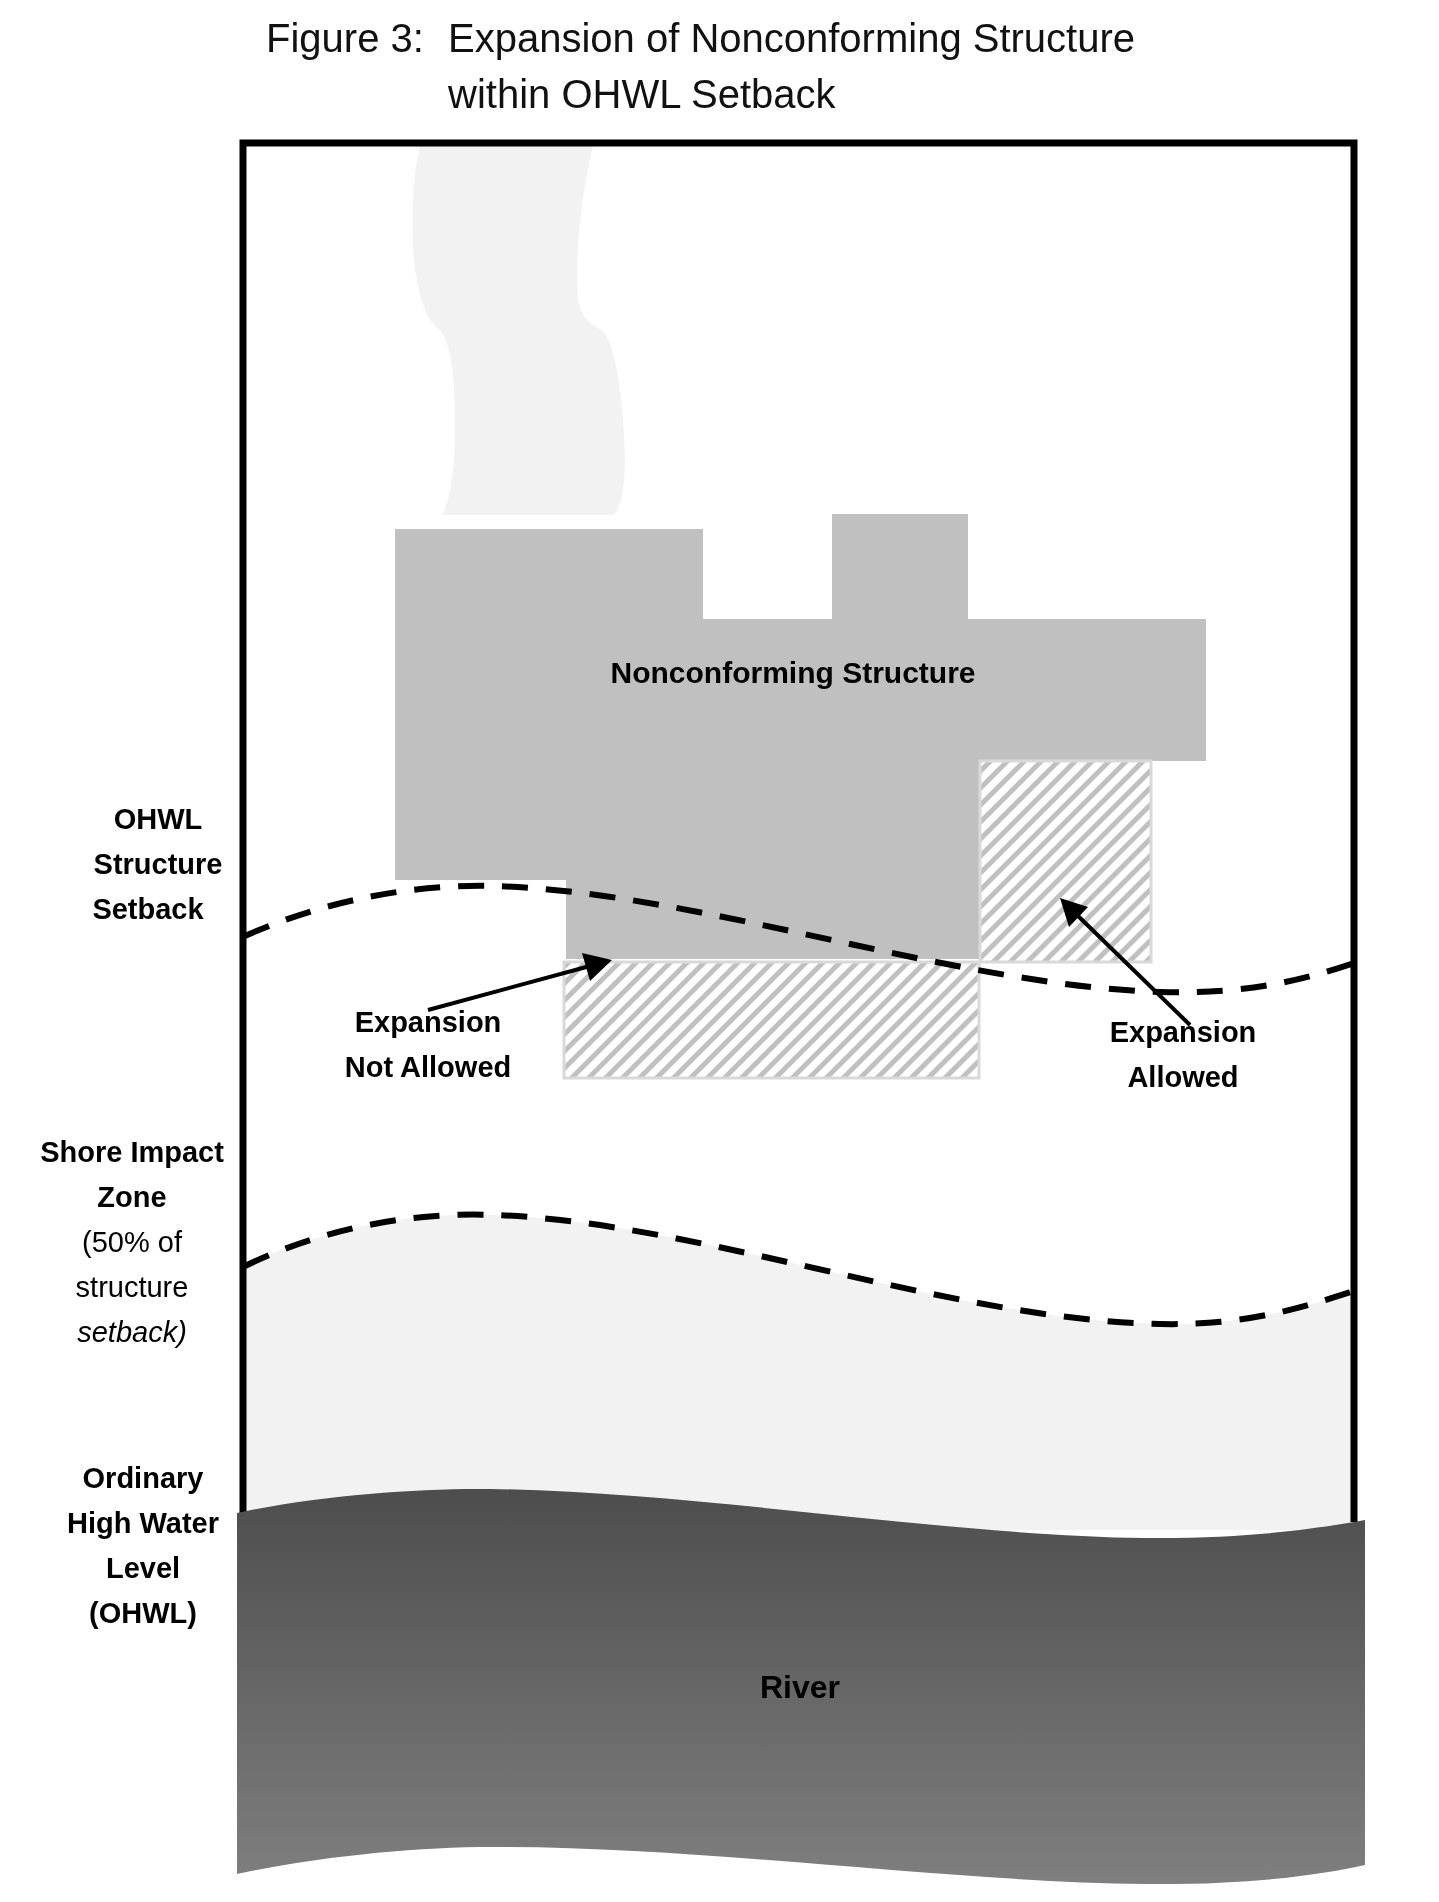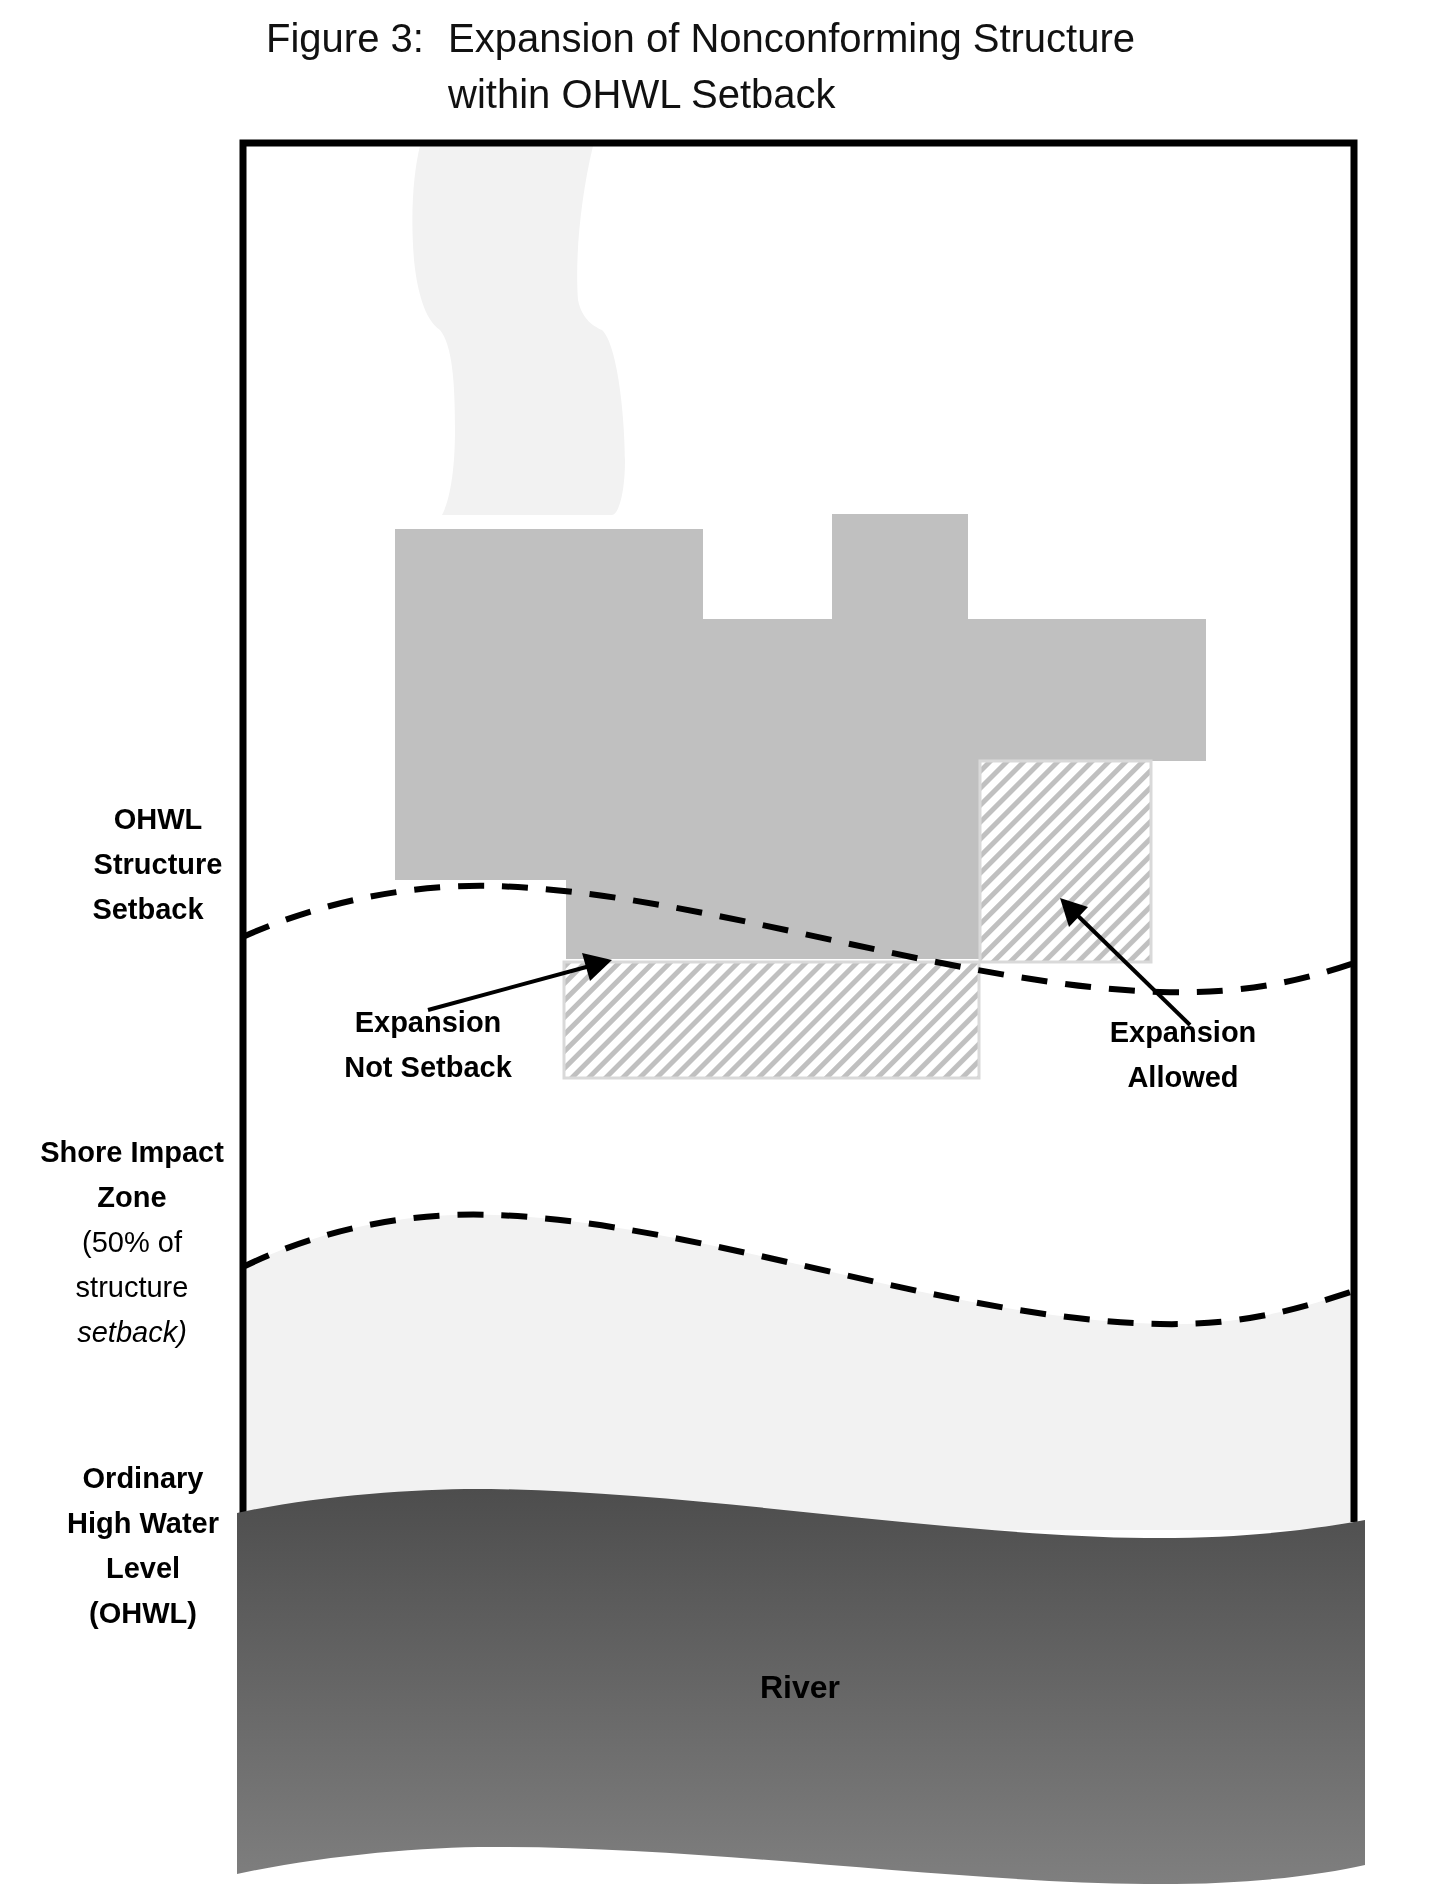--- a/index.html
+++ b/index.html
@@ -99,22 +99,23 @@
   <div class="lbl bold" style="left:132px; top:1183px;">Zone</div>
   <div class="lbl" style="left:132px; top:1228px;">(50% of</div>
   <div class="lbl" style="left:132px; top:1273px;">structure</div>
   <div class="lbl" style="left:132px; top:1318px;font-style:italic;">setback)</div>
 
   <div class="lbl bold" style="left:143px; top:1464px;">Ordinary</div>
   <div class="lbl bold" style="left:143px; top:1509px;">High Water</div>
   <div class="lbl bold" style="left:143px; top:1554px;">Level</div>
   <div class="lbl bold" style="left:143px; top:1599px;">(OHWL)</div>
 
+  <div class="lbl bold" style="left:793px; top:658px; font-size:30px;">Nonconforming Structure</div>
 
   <div class="lbl bold" style="left:428px; top:1008px;">Expansion</div>
-  <div class="lbl bold" style="left:428px; top:1053px;">Not Setback</div>
+  <div class="lbl bold" style="left:428px; top:1053px;">Not Allowed</div>
 
   <div class="lbl bold" style="left:1183px; top:1018px;">Expansion</div>
   <div class="lbl bold" style="left:1183px; top:1063px;">Allowed</div>
 
   <div class="lbl bold" style="left:800px; top:1671px; font-size:32px;">River</div>
 
 </div>
 
 </body></html>

